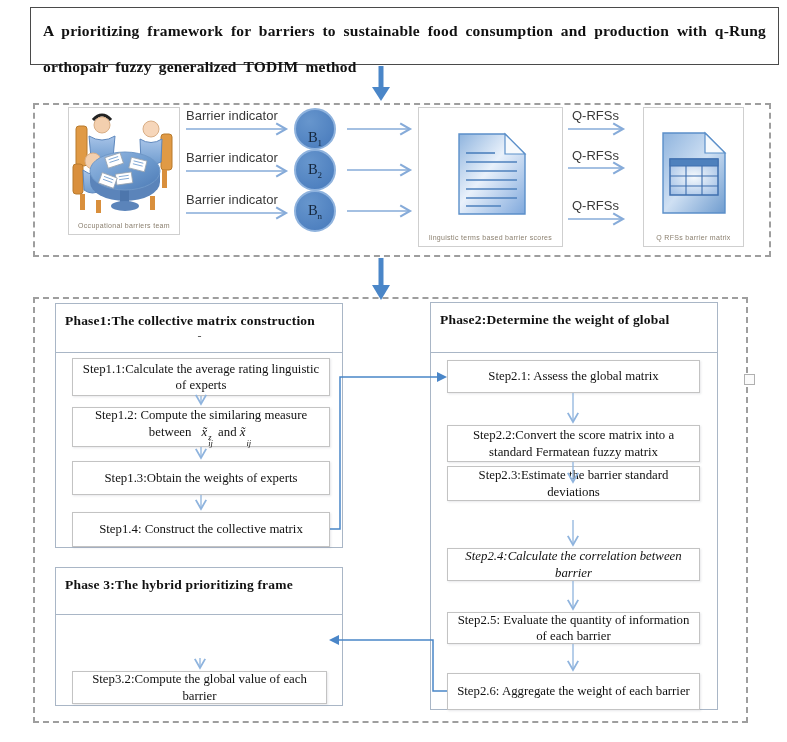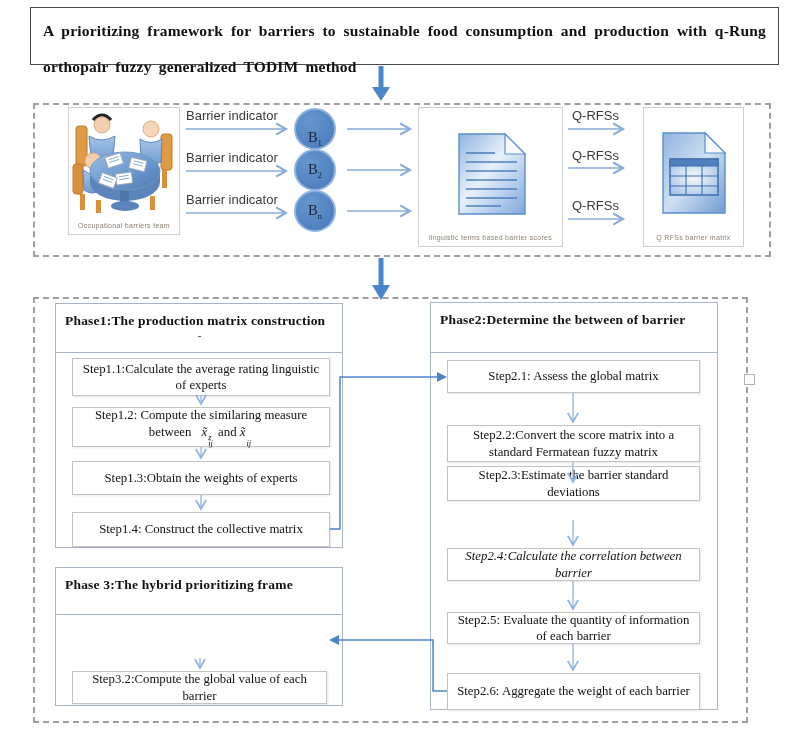--- a/index.html
+++ b/index.html
@@ -199,21 +199,21 @@
       </g>
     </svg>
     <div class="caption">Q RFSs barrier matrix</div>
   </div>
 
   <div class="dashed panel-bottom"></div>
   <div class="handle"></div>
 
   <div class="phase" style="left:55px;top:303px;width:288px;height:245px;">
     <div class="phase-header" style="height:49px;">
-      <span>Phase1:The production matrix construction</span>
+      <span>Phase1:The collective matrix construction</span>
       <div class="phase-dash">-</div>
     </div>
   </div>
   <div class="step" style="left:72px;top:358px;width:258px;height:38px;">
     <span>Step1.1:Calculate the average rating linguistic of experts</span>
   </div>
   <div class="step" style="left:72px;top:407px;width:258px;height:40px;">
     <span>
       <span>Step1.2: Compute the similaring measure between</span><span class="spc"></span><span class="math-base">x̃</span><span class="math-ss">
           <span>z</span>
@@ -228,21 +228,21 @@
   </div>
   <div class="step" style="left:72px;top:461px;width:258px;height:34px;">
     <span>Step1.3:Obtain the weights of experts</span>
   </div>
   <div class="step" style="left:72px;top:512px;width:258px;height:35px;">
     <span>Step1.4: Construct the collective matrix</span>
   </div>
 
   <div class="phase" style="left:430px;top:302px;width:288px;height:408px;">
     <div class="phase-header" style="height:50px;">
-      <span>Phase2:Determine the between of barrier</span>
+      <span>Phase2:Determine the weight of global</span>
     </div>
   </div>
   <div class="step" style="left:447px;top:360px;width:253px;height:33px;">
     <span>Step2.1: Assess the global matrix</span>
   </div>
   <div class="step" style="left:447px;top:425px;width:253px;height:37px;">
     <span>Step2.2:Convert the score matrix into a standard Fermatean fuzzy matrix</span>
   </div>
   <div class="step" style="left:447px;top:466px;width:253px;height:35px;">
     <span>Step2.3:Estimate the barrier standard deviations</span>

